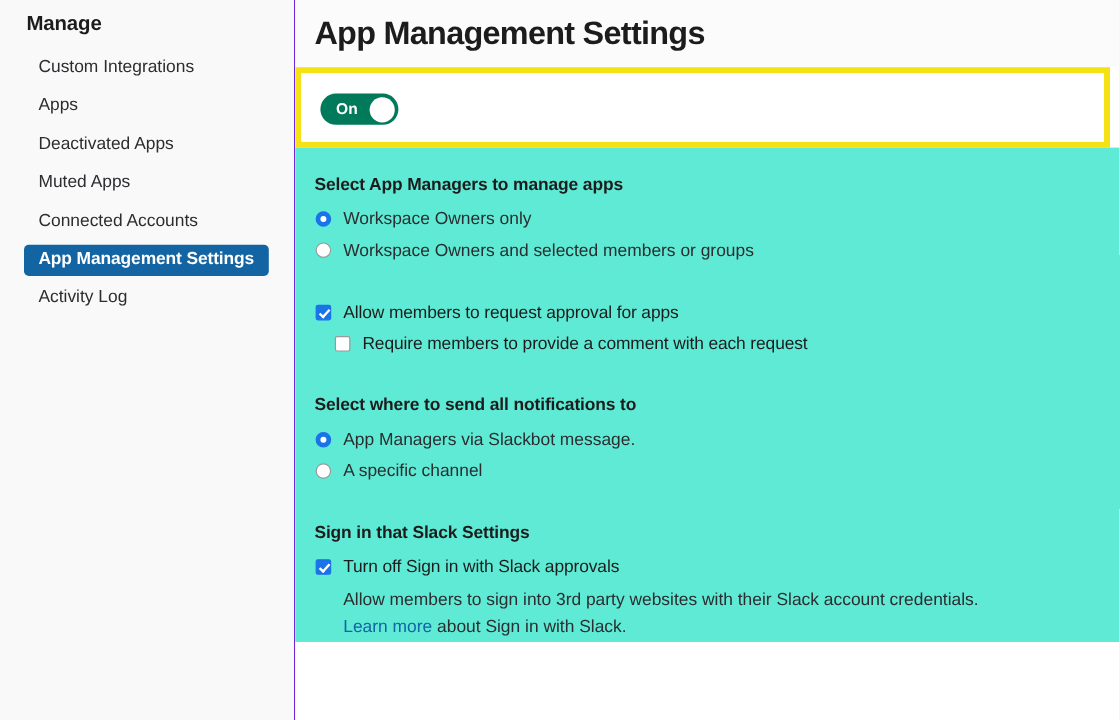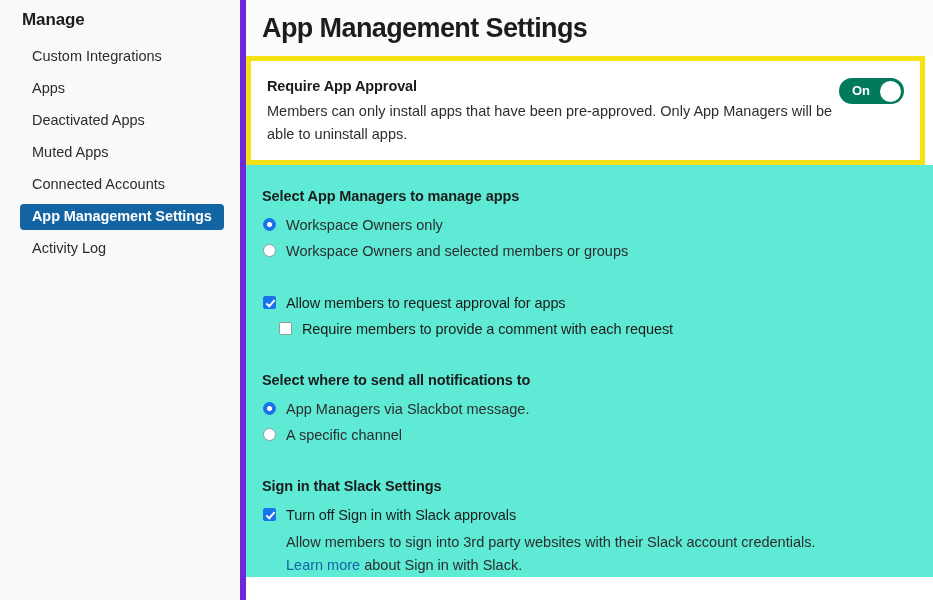--- a/index.html
+++ b/index.html
@@ -21,21 +21,21 @@
     height: 600px;
     position: relative;
   }
 
   
   .sidebar {
     width: 246px;
     min-width: 246px;
     height: 600px;
     background: #f9f9f9;
-    border-right: 6px solid #6d28d9;
+    border-right: 1px solid #6d28d9;
     box-sizing: border-box;
     padding: 0;
     position: relative;
   }
   .sidebar-title {
     font-size: 17px;
     font-weight: bold;
     color: #1d1c1d;
     padding: 8px 0 0 22px;
     letter-spacing: -0.1px;
@@ -272,24 +272,20 @@
   </div>
 
   <div class="main">
 
     <div class="main-head">
       <h1 class="page-title">App Management Settings</h1>
     </div>
 
     <div class="highlight-wrap">
       <div class="approval-card">
-        <div class="approval-text">
-          <div class="approval-title">Require App Approval</div>
-          <div class="approval-desc">Members can only install apps that have been pre-approved. Only App Managers will be able to uninstall apps.</div>
-        </div>
         <div class="toggle">
           <span class="toggle-label">On</span>
           <span class="toggle-knob"></span>
         </div>
       </div>
     </div>
 
     <div class="content">
 
       <div class="section">

